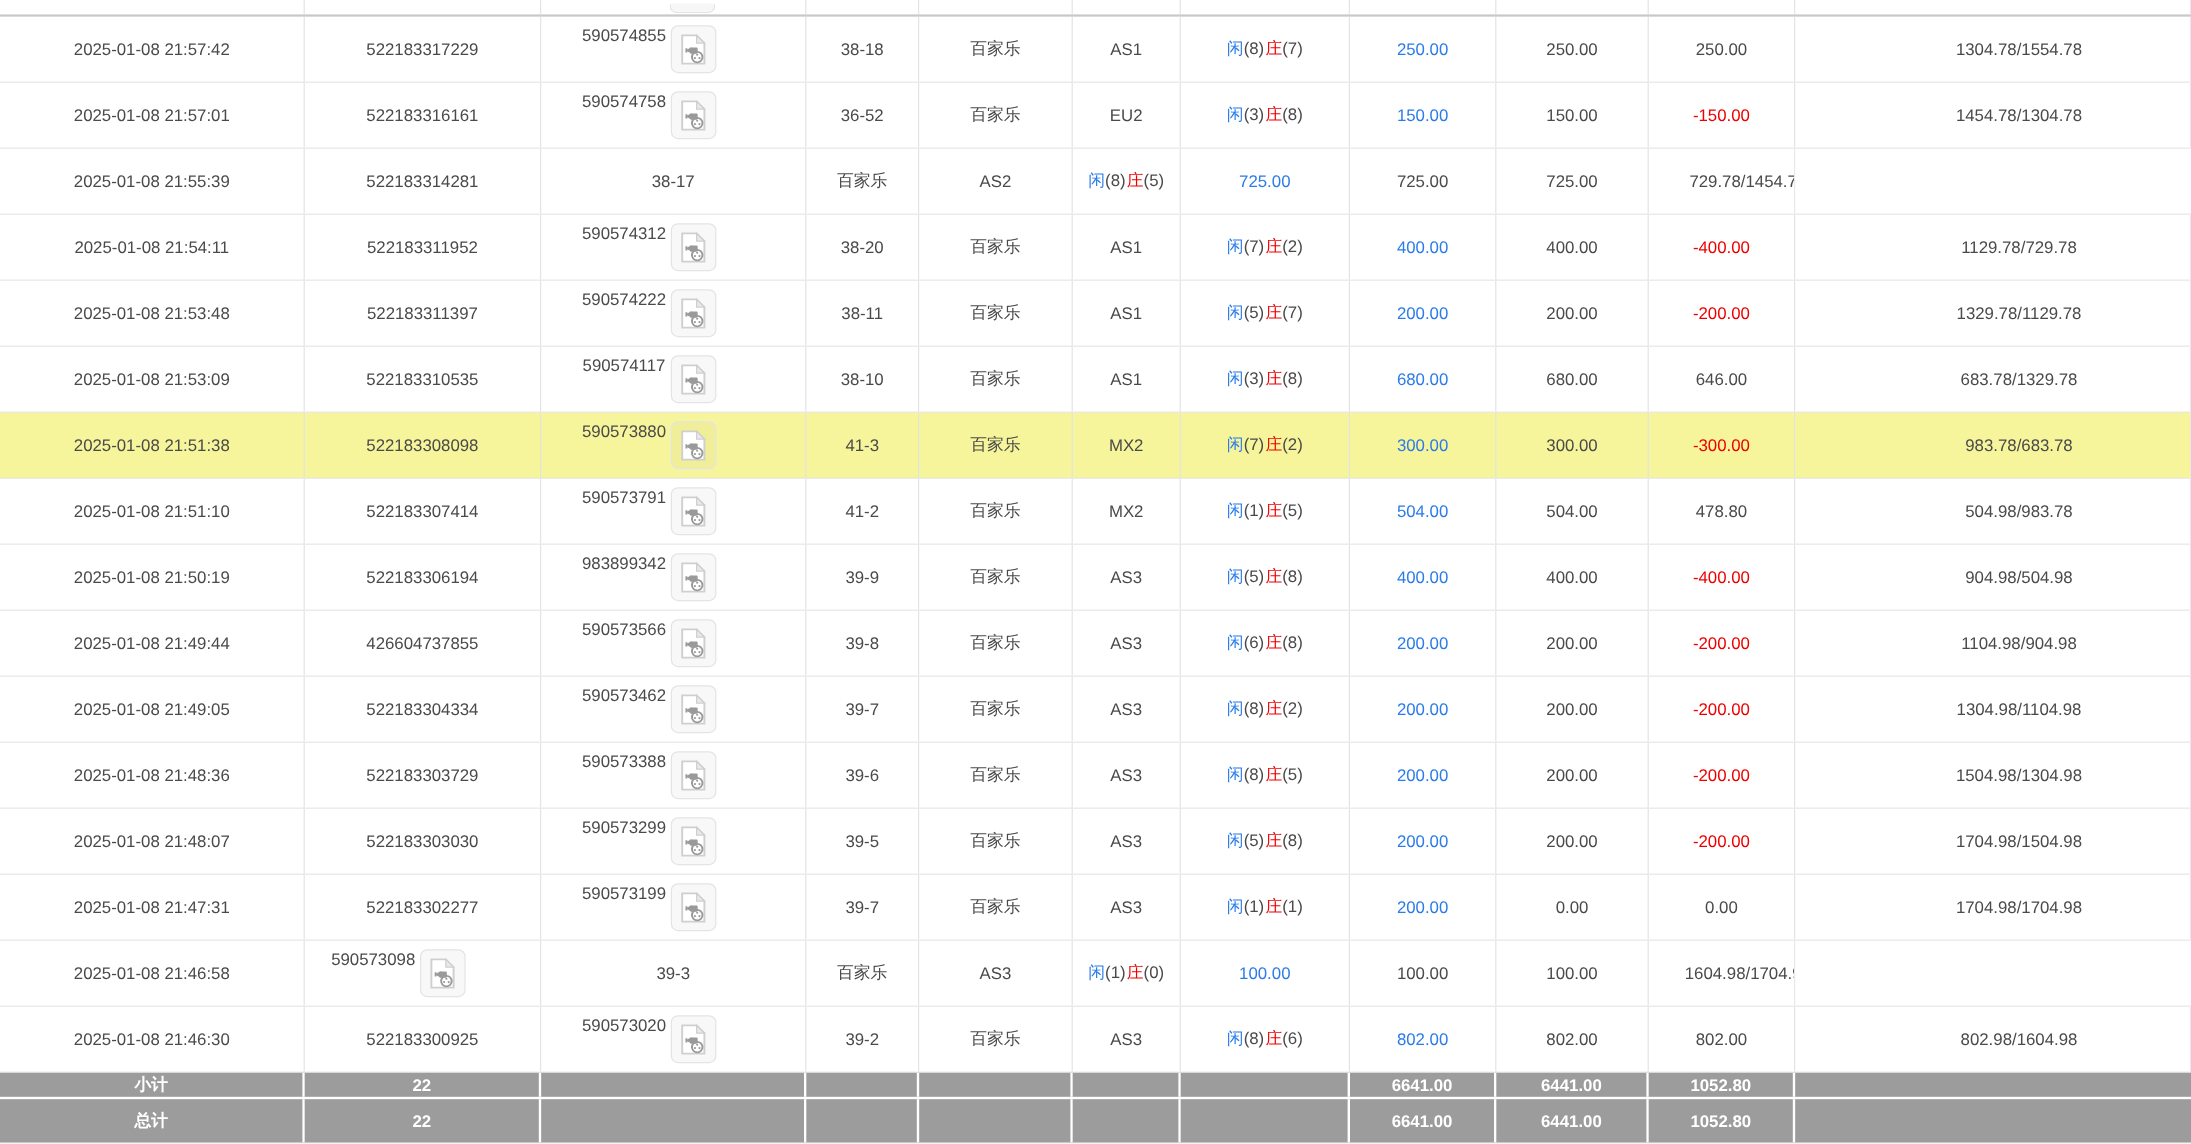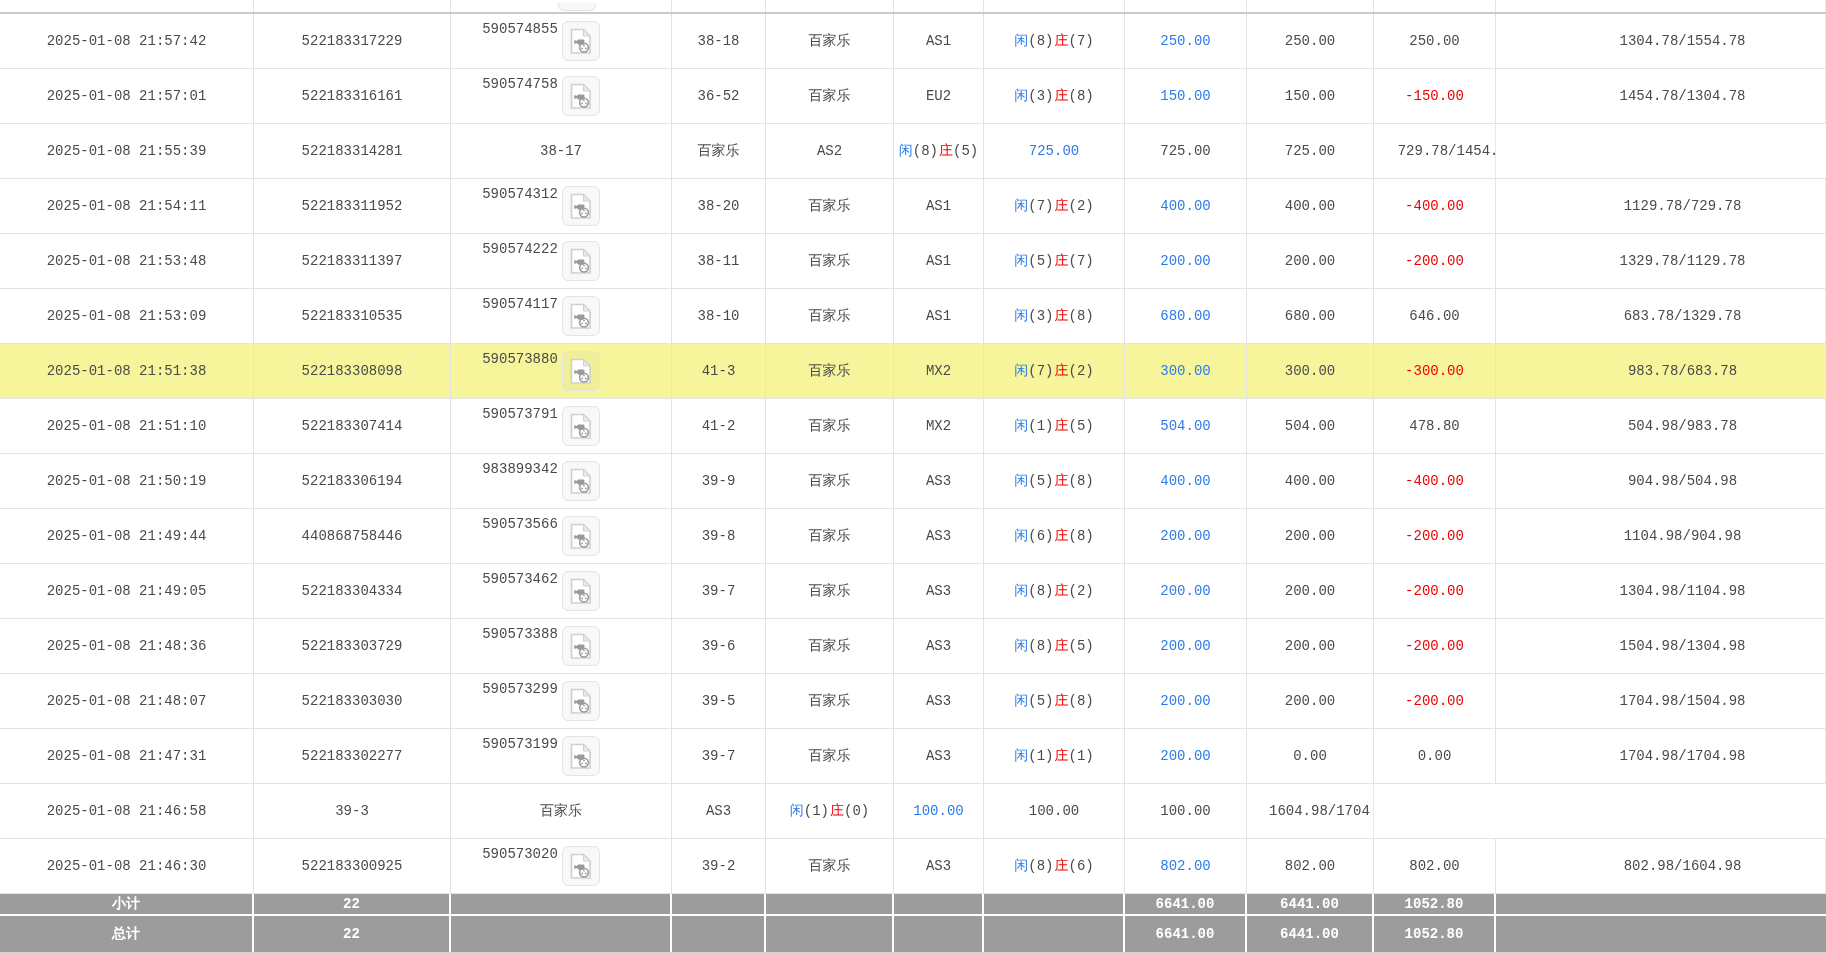--- a/index.html
+++ b/index.html
@@ -4,21 +4,20 @@
 <style>
   html,body { margin:0; padding:0; background:#fff; }
   body {
     width:1826px; height:953px; overflow:hidden;
     font-family:"Liberation Sans","DejaVu Sans",sans-serif;
     font-size:14px; color:#4a4a4a;
   }
   .grid {
     display:grid;
     grid-template-columns:254px 197px 221px 94px 128px 90px 141px 122px 127px 122px 330px;
-    font-family:Liberation Mono, monospace;
   }
   .cell {
     display:flex; align-items:center; justify-content:center;
     box-sizing:border-box; overflow:hidden; white-space:nowrap;
     border-right:1px solid #e3e3e3;
   }
   .cell:last-child { border-right:1px solid #e9e9e9; }
 
   
   .strip { height:12px; border-bottom:2px solid #c9c9c9; }
@@ -344,21 +343,21 @@
         <span><span class="blue">闲</span><span>(5)</span></span>
         <span><span class="red">庄</span><span>(8)</span></span>
       </div>
       <div class="cell blue">400.00</div>
       <div class="cell">400.00</div>
       <div class="cell red">-400.00</div>
       <div class="cell balance">904.98/504.98</div>
     </div>
     <div class="grid row">
       <div class="cell">2025-01-08 21:49:44</div>
-      <div class="cell">440868758446</div>
+      <div class="cell">426604737855</div>
       <div class="cell">
         <span class="gameno-wrap">
           <span>590573566</span>
           <span class="vbtn">
             <svg width="22" height="27" viewBox="0 0 22 27" aria-hidden="true">
               <path d="M1.5 1.5 h12 l6.5 6.5 v17 h-18.5 z" fill="#ffffff" stroke="#cfcfcf" stroke-width="1.6"></path>
               <path d="M13.5 1.5 l6.5 6.5 h-6.5 z" fill="#e9e9e9" stroke="#cfcfcf" stroke-width="1"></path>
               <path d="M7.2 11.2 l-3.4 2 v-0.9 h-1.6 v3.4 h1.6 v-0.9 l3.4 2 z" fill="#9a9a9a" transform="translate(2,0)"></path>
               <rect x="8.2" y="11.6" width="6.2" height="5.2" rx="1" fill="#9a9a9a"></rect>
               <circle cx="14" cy="19.6" r="4.4" fill="none" stroke="#9a9a9a" stroke-width="1.6"></circle>
@@ -504,20 +503,37 @@
         <span><span class="blue">闲</span><span>(1)</span></span>
         <span><span class="red">庄</span><span>(1)</span></span>
       </div>
       <div class="cell blue">200.00</div>
       <div class="cell">0.00</div>
       <div class="cell">0.00</div>
       <div class="cell balance">1704.98/1704.98</div>
     </div>
     <div class="grid row">
       <div class="cell">2025-01-08 21:46:58</div>
+      <div class="cell">
+        <span class="gameno-wrap">
+          <span>590573098</span>
+          <span class="vbtn">
+            <svg width="22" height="27" viewBox="0 0 22 27" aria-hidden="true">
+              <path d="M1.5 1.5 h12 l6.5 6.5 v17 h-18.5 z" fill="#ffffff" stroke="#cfcfcf" stroke-width="1.6"></path>
+              <path d="M13.5 1.5 l6.5 6.5 h-6.5 z" fill="#e9e9e9" stroke="#cfcfcf" stroke-width="1"></path>
+              <path d="M7.2 11.2 l-3.4 2 v-0.9 h-1.6 v3.4 h1.6 v-0.9 l3.4 2 z" fill="#9a9a9a" transform="translate(2,0)"></path>
+              <rect x="8.2" y="11.6" width="6.2" height="5.2" rx="1" fill="#9a9a9a"></rect>
+              <circle cx="14" cy="19.6" r="4.4" fill="none" stroke="#9a9a9a" stroke-width="1.6"></circle>
+              <circle cx="14" cy="17.6" r="0.9" fill="#9a9a9a"></circle>
+              <circle cx="12.1" cy="20.4" r="0.9" fill="#9a9a9a"></circle>
+              <circle cx="15.9" cy="20.4" r="0.9" fill="#9a9a9a"></circle>
+            </svg>
+          </span>
+        </span>
+      </div>
       <div class="cell">39-3</div>
       <div class="cell">百家乐</div>
       <div class="cell">AS3</div>
       <div class="cell result">
         <span><span class="blue">闲</span><span>(1)</span></span>
         <span><span class="red">庄</span><span>(0)</span></span>
       </div>
       <div class="cell blue">100.00</div>
       <div class="cell">100.00</div>
       <div class="cell">100.00</div>

